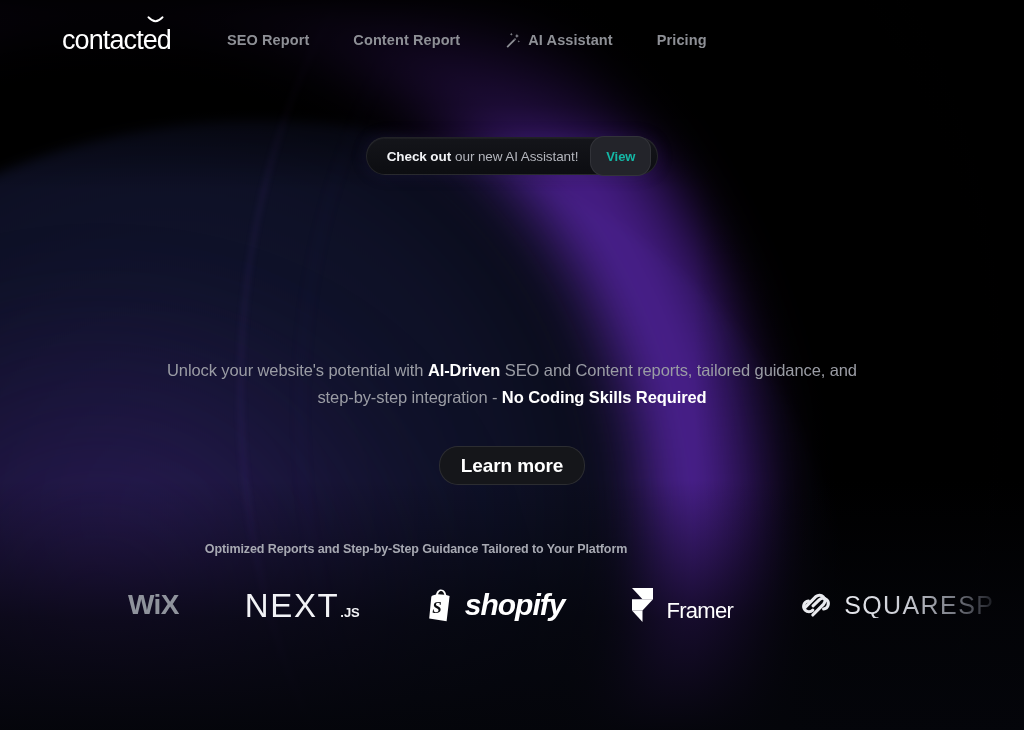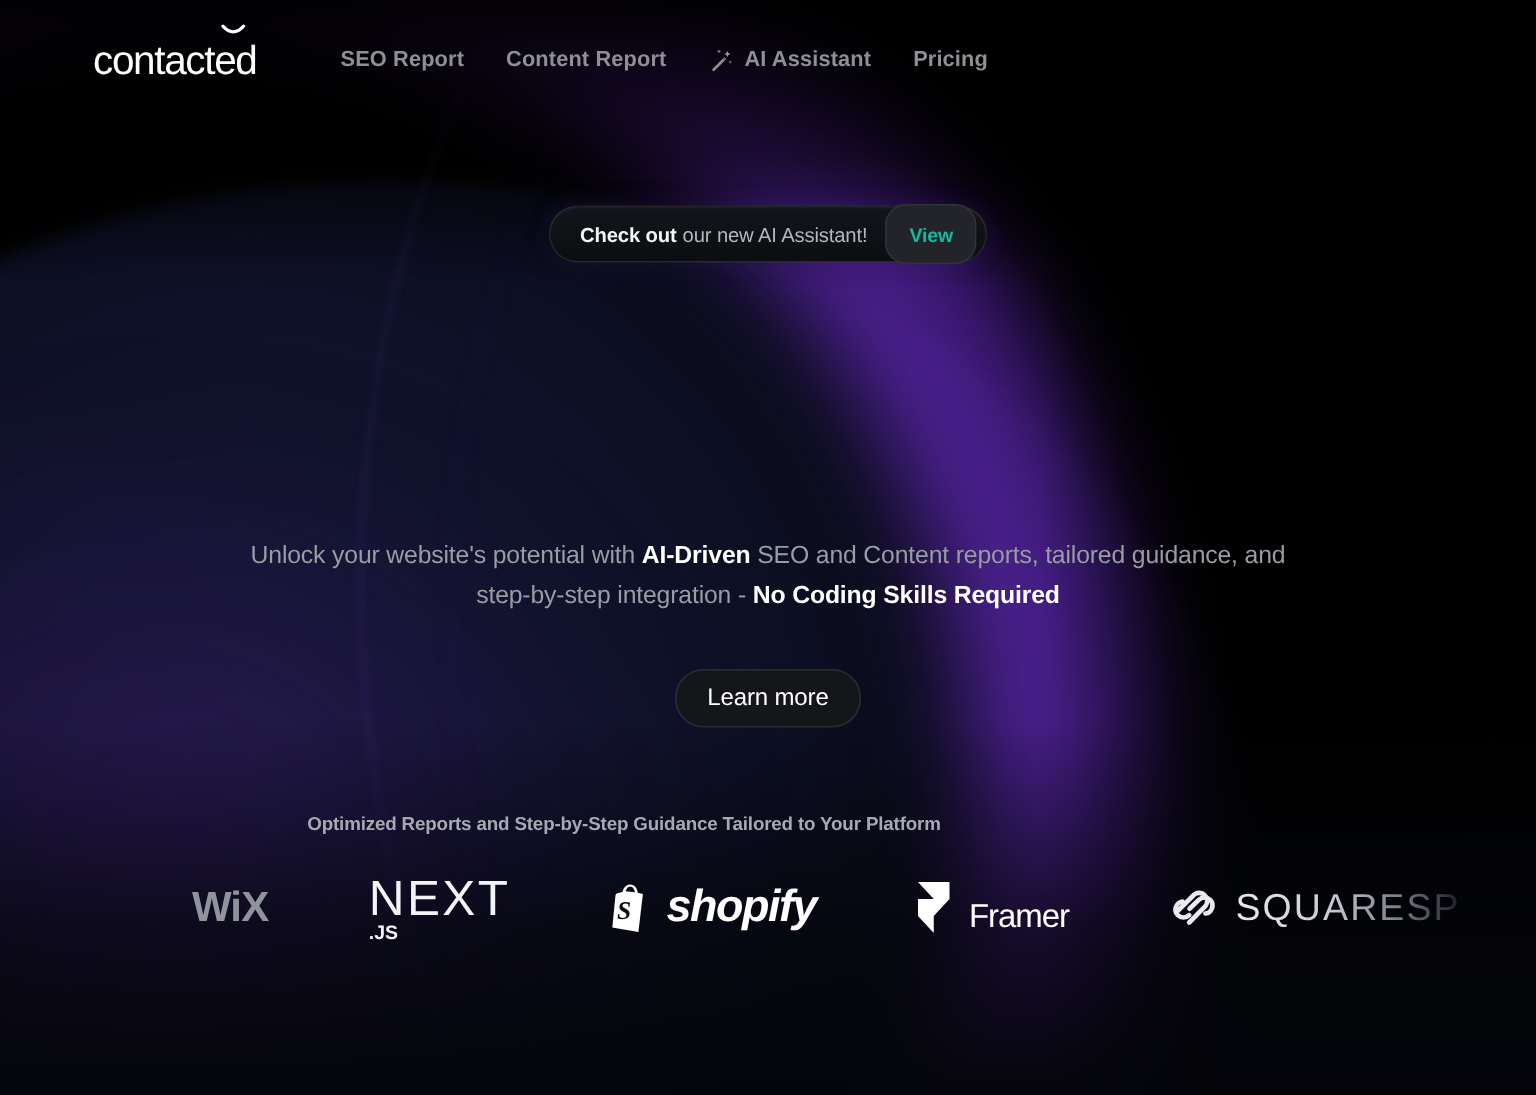--- a/index.html
+++ b/index.html
@@ -116,21 +116,21 @@
     white-space:nowrap;
   }
   .brand-breve {
     position:absolute;
     right:7px; top:-11px;
     width:17px; height:9px;
   }
   .nav-links {
     display:flex; align-items:center;
     margin-left:56px;
-    gap:28px;
+    gap:44px;
   }
   .nav-link {
     display:flex; align-items:center; gap:7px;
     color:#8e9096;
     font-size:14.5px;
     font-weight:700;
     letter-spacing:0.1px;
     white-space:nowrap;
     cursor:pointer;
   }
@@ -207,21 +207,21 @@
     display:flex; align-items:center; cursor:pointer;
     border:none;
     font-family:"Liberation Sans", sans-serif;
   }
   .btn-secondary {
     height:39px; padding:0 21px;
     border-radius:19px;
     background:#15161a;
     border:1px solid rgba(255,255,255,0.10);
     color:#ffffff;
-    font-size:16px; font-weight:400; letter-spacing:-0.1px;
+    font-size:19px; font-weight:700; letter-spacing:-0.1px;
     display:flex; align-items:center; cursor:pointer;
     font-family:"Liberation Sans", sans-serif;
   }
 
   
   .platform-caption {
     position:absolute; left:0; top:542px; width:832px;
     text-align:center;
     color:#a7a9b2;
     font-size:12.5px;
@@ -239,21 +239,21 @@
   .logo-item { display:flex; align-items:center; height:42px; flex:0 0 auto; }
 
   .logo-wix {
     color:#8f939c; font-size:28px; font-weight:700;
     letter-spacing:-0.6px; line-height:1;
   }
 
   .logo-next {
     color:#f2f3f6; font-size:33px; font-weight:400;
     letter-spacing:1.6px; line-height:1;
-    display:flex; align-items:baseline;flex-direction:column;
+    display:flex; align-items:baseline;
   }
   .logo-next .js {
     font-size:13px; font-weight:700; letter-spacing:0px; margin-left:1px;
   }
 
   .logo-shopify { display:flex; align-items:center; gap:9px; }
   .logo-shopify .word {
     color:#ffffff; font-size:30px; font-weight:700; font-style:italic;
     letter-spacing:-1px; line-height:1;
   }

